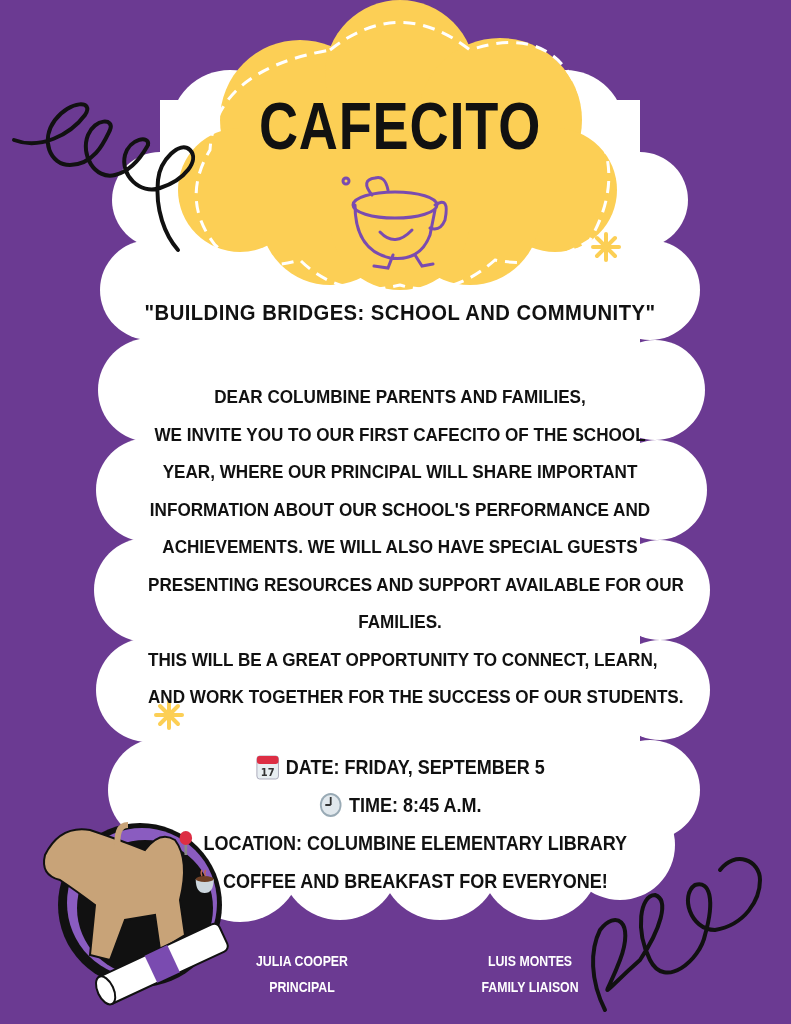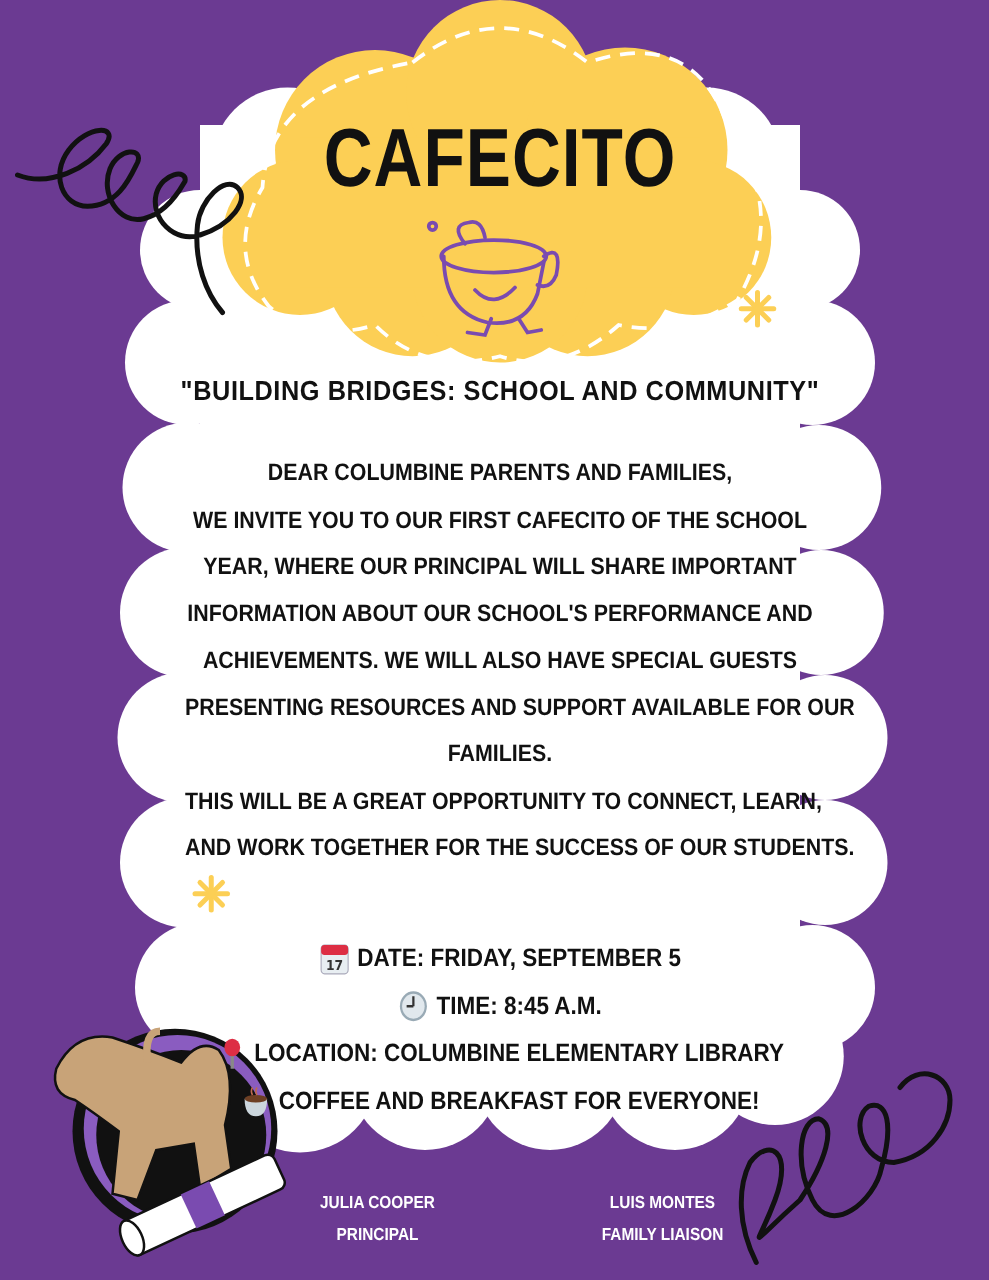--- a/index.html
+++ b/index.html
@@ -19,21 +19,21 @@
   }
   .text-block {
     position: absolute; left: 120px; width: 560px; text-align: center;
     color: #111; font-family: "Liberation Sans Narrow", "Liberation Sans", sans-serif;
     text-transform: uppercase;
   }
   .subtitle {
     top: 300px; font-size: 22px; font-weight: 700; letter-spacing: 0.5px;
     transform: scaleX(0.92);
   }
-  .body-lines { top: 360px; }
+  .body-lines { top: 378px; }
   .body-lines .line {
     font-size: 19px; font-weight: 700; line-height: 37.5px; white-space: nowrap;
     transform: scaleX(0.9);
   }
   .details { top: 748px; }
   .details .line {
     font-size: 20px; font-weight: 700; line-height: 38px; white-space: nowrap;
     display: flex; align-items: center; justify-content: center; gap: 6px;
     transform: scaleX(0.9);
   }

